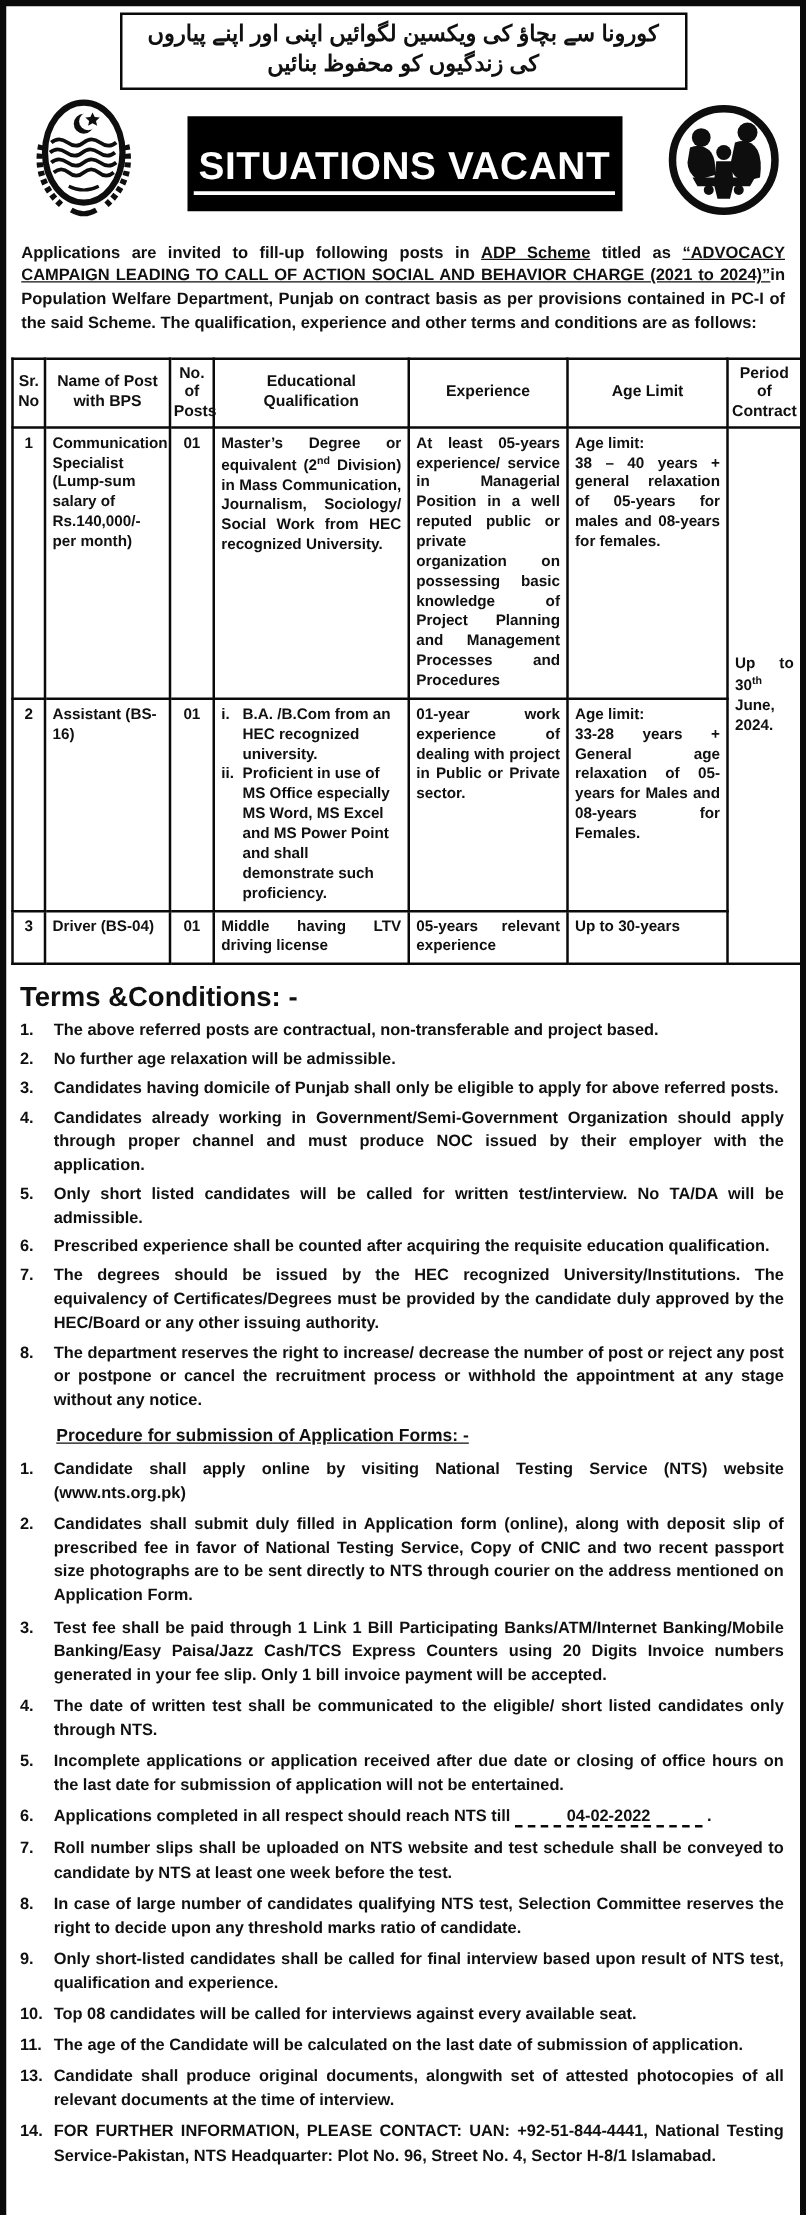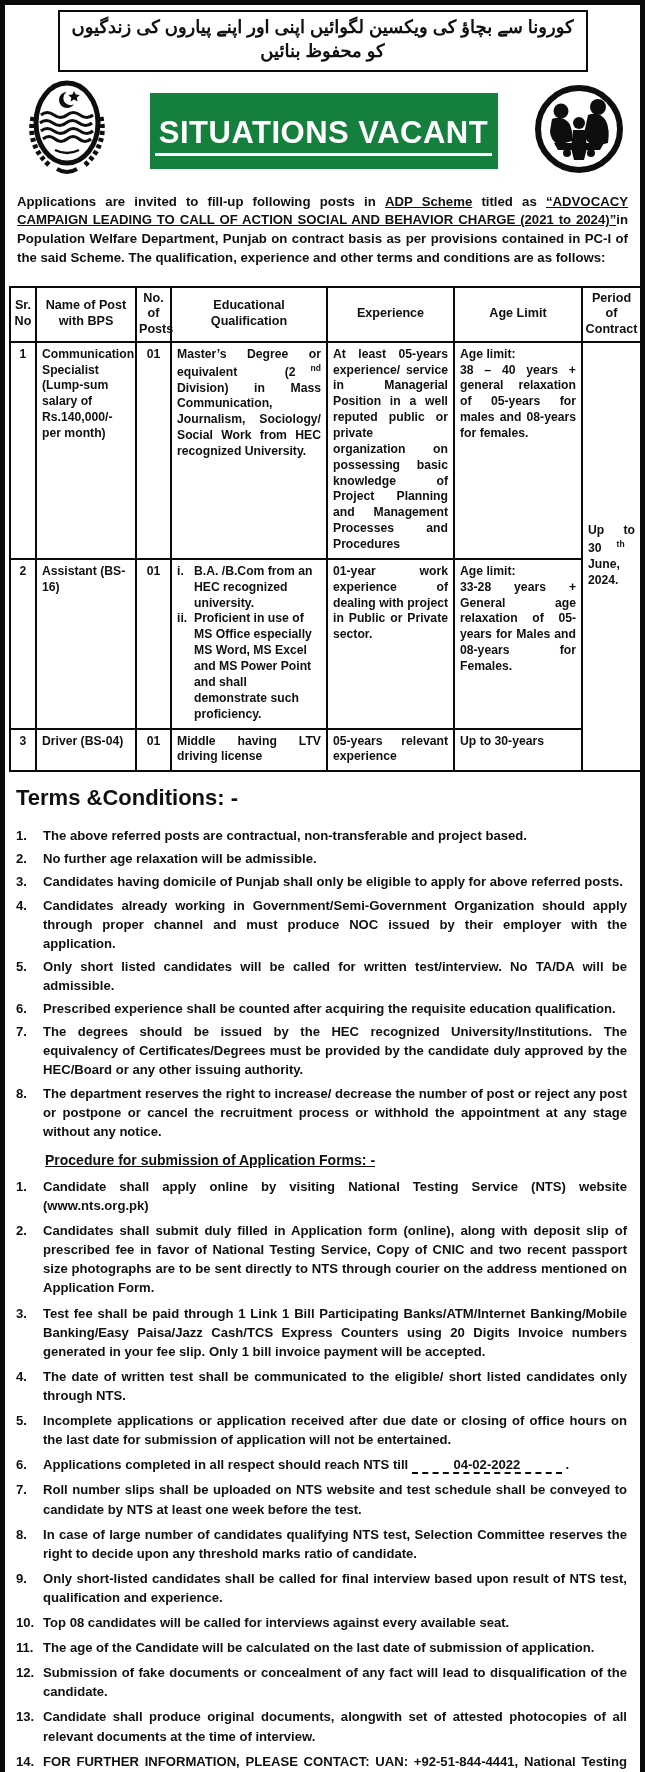--- a/index.html
+++ b/index.html
@@ -7,29 +7,29 @@
   body { width: 645px; font-family: "Liberation Sans", sans-serif; color: #101010; }
   .page {
     width: 645px; min-height: 1772px; background: #ffffff;
     border-left: 5px solid #0a0a0a; border-right: 5px solid #0a0a0a; border-top: 5px solid #0a0a0a;
     display: flex; flex-direction: column;
   }
   .content { flex: 1 1 auto; padding: 0 4px; }
 
   
   .urdu-banner {
-    width: 530px; margin: 5px auto 3px auto; border: 2.5px solid #0a0a0a;
+    width: 454px; margin: 5px auto 3px auto; border: 2.5px solid #0a0a0a;
     padding: 3px 10px 6px 10px; text-align: center; direction: rtl;
     font-size: 18px; font-weight: 700; line-height: 1.35;
   }
 
   
   .header-row { display: flex; align-items: center; justify-content: space-between; padding: 2px 10px 0 10px; height: 110px; }
   .logo { flex: 0 0 auto; }
-  .title-box { background: #15803d; width: 348px; padding: 22px 4px 18px 4px; text-align: center; }
+  .title-box { background: #000000; width: 348px; padding: 22px 4px 18px 4px; text-align: center; }
   .title-text {
     color: #ffffff; font-size: 31px; font-weight: 800; letter-spacing: 0.5px;
     border-bottom: 3.5px solid #ffffff; padding: 0 4px 3px 4px; white-space: nowrap;
   }
 
   
   .intro { margin: 8px 8px 18px 8px; font-size: 13.2px; font-weight: 700; line-height: 1.42; text-align: justify; }
   .bu { font-weight: 800; text-decoration: underline; }
 
   
@@ -37,24 +37,24 @@
   .posts th, .posts td { border: 2.3px solid #0a0a0a; font-weight: 700; }
   .posts th { font-size: 12.6px; text-align: center; vertical-align: middle; padding: 3px 2px; line-height: 1.25; }
   .posts td { font-size: 12.2px; line-height: 1.3; padding: 4px 5px 5px 5px; vertical-align: top; }
   .posts td.ctr { text-align: center; }
   .posts td.just { text-align: justify; }
   .posts tr.r1 td { height: 196px; }
   .posts tr.r2 td { height: 146px; }
   .rlist { display: grid; grid-template-columns: 15px 1fr; column-gap: 2px; }
   .rlist .rn { text-align: left; }
   .period-cell { vertical-align: middle !important; }
-  sup { font-size: 8.5px; margin-left: 15px; }
-
-  
-  .tc-heading { margin: 13px 8px 15px 7px; font-size: 22px; font-weight: 800; }
+  sup { font-size: 8.5px; }
+
+  
+  .tc-heading { margin: 13px 8px 3px 7px; font-size: 22px; font-weight: 800; }
   .oitem { display: flex; margin: 0 9px 4px 7px; font-size: 13.1px; font-weight: 700; line-height: 1.46; }
   .oitem .n { flex: 0 0 27px; }
   .oitem .t { flex: 1 1 auto; text-align: justify; }
   .proc-heading { margin: 11px 0 9px 36px; font-size: 14px; font-weight: 800; text-decoration: underline; }
   .plist .oitem { margin-bottom: 6px; }
   .datefill {
     display: inline-block; min-width: 150px; text-align: center; font-weight: 800;
     border-bottom: 2.5px dashed #0a0a0a; padding: 0 8px; line-height: 1.05;
   }
   .xb { font-weight: 800; margin-top: 48px; }
@@ -246,24 +246,20 @@
         </div>
       <div class="oitem">
           <span class="n">10.</span>
           <span class="t">Top 08 candidates will be called for interviews against every available seat.</span>
         </div>
       <div class="oitem">
           <span class="n">11.</span>
           <span class="t">The age of the Candidate will be calculated on the last date of submission of application.</span>
         </div>
       <div class="oitem">
-          <span class="n">12.</span>
-          <span class="t">Submission of fake documents or concealment of any fact will lead to disqualification of the candidate.</span>
-        </div>
-      <div class="oitem">
           <span class="n">13.</span>
           <span class="t">Candidate shall produce original documents, alongwith set of attested photocopies of all relevant documents at the time of interview.</span>
         </div>
       <div class="oitem">
           <span class="n">14.</span>
           <span class="t"><span>FOR FURTHER INFORMATION, PLEASE CONTACT: </span><span class="xb">UAN: +92-51-844-4441,</span><span> National Testing Service-Pakistan, NTS Headquarter: Plot No. 96, Street No. 4, Sector H-8/1 Islamabad.</span></span>
         </div>
     </div>
 
   </div>

